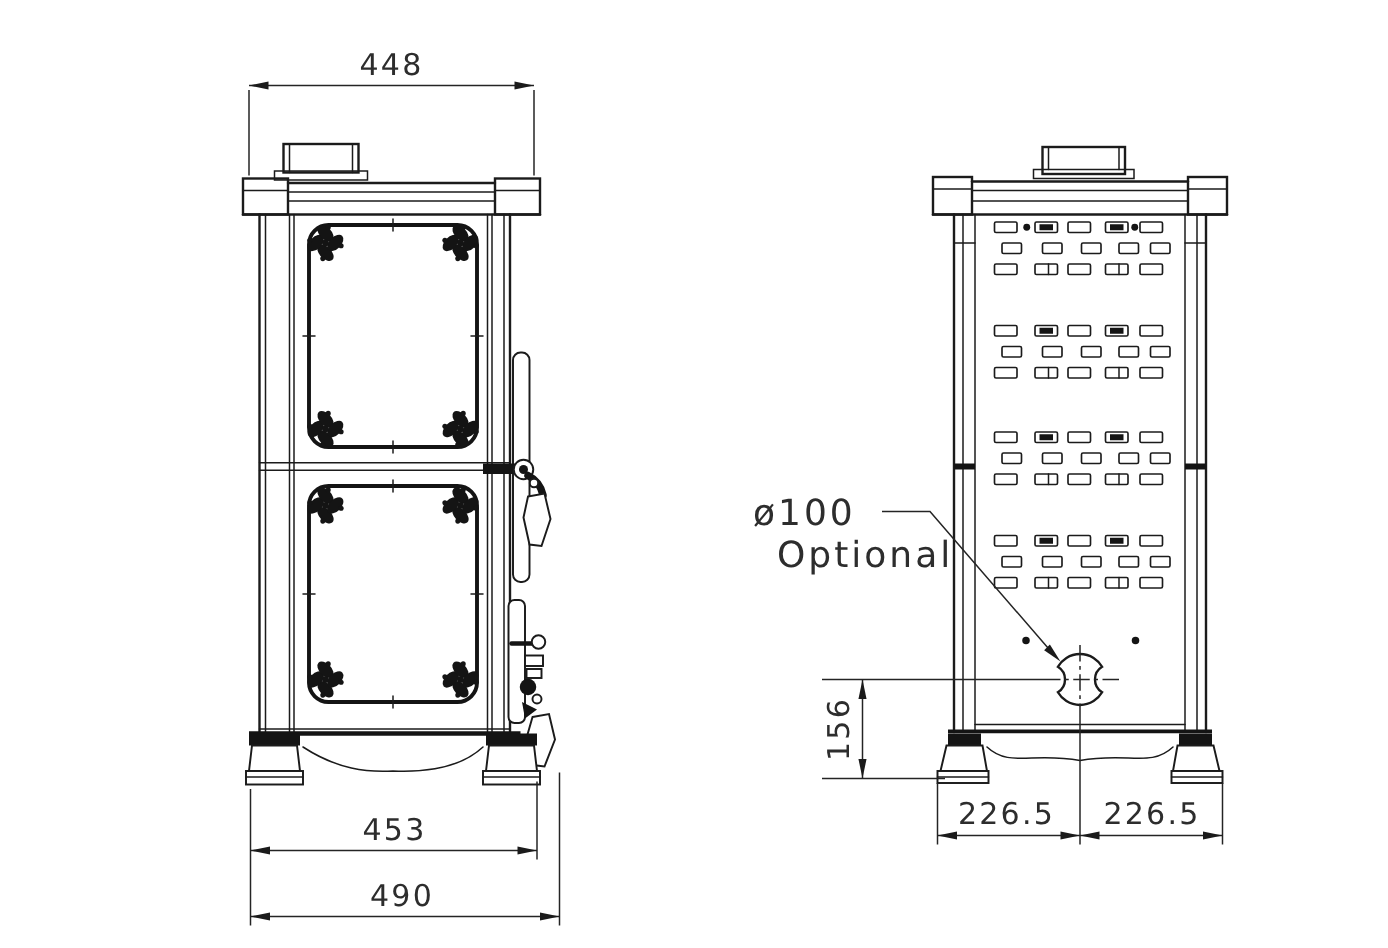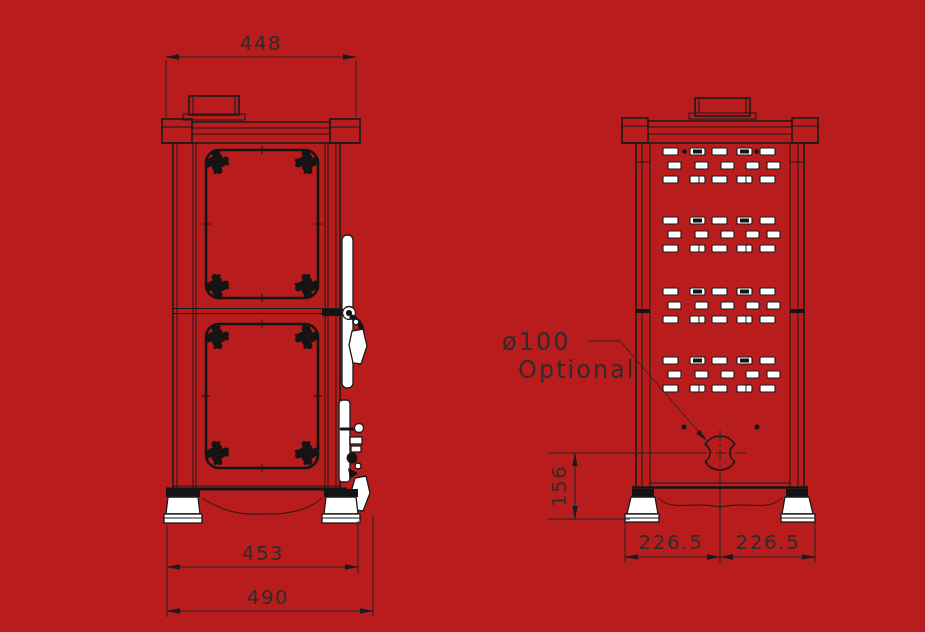--- a/index.html
+++ b/index.html
@@ -1,16 +1,16 @@
 <!DOCTYPE html>
 <html><head>
 <meta charset="utf-8">
 <style>
   html,body{margin:0;padding:0;background:#e8e8e8;}
-  .sheet{width:925px;height:632px;background:#b91c1c;position:relative;overflow:hidden;
+  .sheet{width:925px;height:632px;background:#ffffff;position:relative;overflow:hidden;
          font-family:"DejaVu Sans", sans-serif;}
   svg{display:block;}
   .ol   {fill:none;stroke:#1b1b1b;stroke-width:1.6;stroke-linecap:round;}
   .tl   {fill:none;stroke:#1b1b1b;stroke-width:1;stroke-linecap:round;}
   .wire {fill:none;stroke:#141414;stroke-width:2.6;}
   .dim  {fill:none;stroke:#242424;stroke-width:1;}
   .cl   {fill:none;stroke:#242424;stroke-width:1;stroke-dasharray:11 3 2.5 3;}
   .blk  {fill:#141414;stroke:none;}
   .wfill{fill:#ffffff;stroke:#1b1b1b;stroke-width:1.3;}
   .slot {fill:#ffffff;stroke:#1b1b1b;stroke-width:1.1;}

